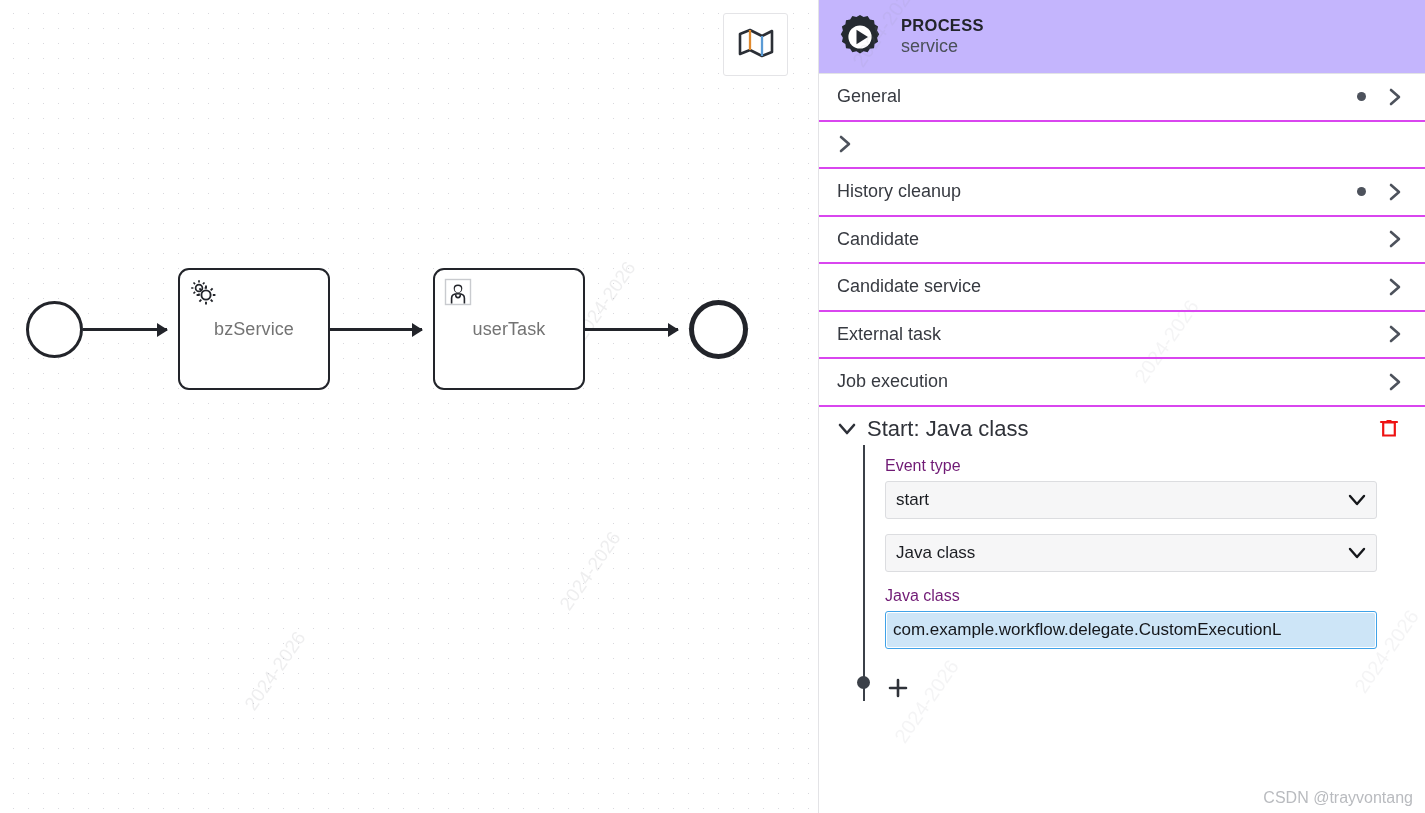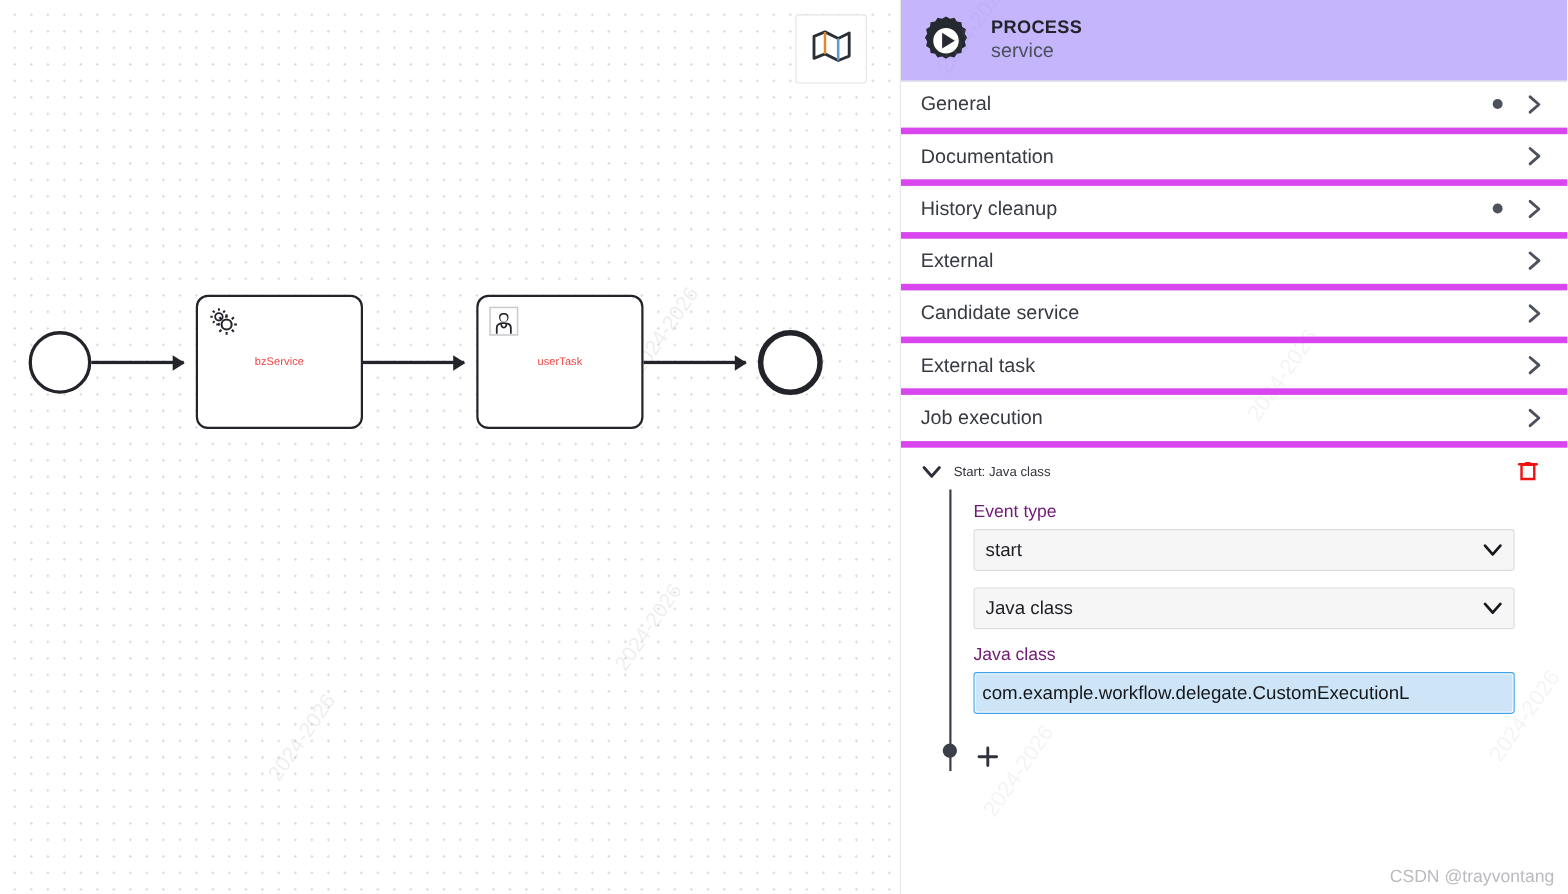--- a/index.html
+++ b/index.html
@@ -57,21 +57,21 @@
     border: 2.6px solid #22242A;
     border-radius: 11px;
     background: #fff;
   }
   #task-service { left: 178px; top: 268px; }
   #task-user    { left: 433px; top: 268px; }
   .task-label {
     position: absolute; left: 0; right: 0; top: 50%;
     transform: translateY(-50%);
     text-align: center;
-    font-size: 10px; color: #ef4444;
+    font-size: 18px; color: #737373;
     letter-spacing: 0.1px;
   }
   .task-icon { position: absolute; left: 8px; top: 7px; width: 30px; height: 30px; }
 
   .arrow { position: absolute; height: 3px; background: #22242A; }
   .arrow::after {
     content: ""; position: absolute; right: -1px; top: 50%;
     transform: translateY(-50%);
     border-left: 11px solid #22242A;
     border-top: 7px solid transparent;
@@ -108,21 +108,21 @@
     font-size: 16.5px; font-weight: bold; color: #22242A;
     letter-spacing: 0.3px;
   }
   .ph-name { font-size: 18px; color: #4a5059; }
 
   .group {
     position: relative;
     height: 47.5px;
     display: flex; align-items: center;
     padding: 0 22px 0 18px;
-    border-bottom: 6px solid #d946ef;
+    border-bottom: 2px solid #d946ef;
     cursor: pointer;
   }
   .group-label { font-size: 18px; color: #373a41; flex: 1; }
   .group-label.bold { font-weight: bold; color: #22242A; }
   .dot-marker {
     width: 9px; height: 9px; border-radius: 50%;
     background: #4d525c; margin-right: 21px;
   }
   .chev { color: #4d525c; display: flex; align-items: center; }
 
@@ -141,21 +141,21 @@
   
   .listener-entry {
     position: relative;
     padding-left: 18px;
   }
   .entry-head {
     height: 44px; display: flex; align-items: center;
     padding-right: 22px; cursor: pointer;
   }
   .entry-chev { width: 22px; color: #2d3038; display:flex; align-items:center; }
-  .entry-title { font-size: 12px; color: #2f3239; flex: 1; margin-left: 8px; }
+  .entry-title { font-size: 22px; color: #2f3239; flex: 1; margin-left: 8px; }
   .trash-btn { width: 26px; height: 26px; cursor: pointer; }
 
   .entry-body {
     position: relative;
     padding: 6px 48px 0 48px;
   }
   .rail {
     position: absolute; left: 26px; top: -6px; bottom: -52px;
     width: 2.4px; background: #3b4048;
   }
@@ -322,40 +322,39 @@
       <span class="group-label">General</span>
       <span class="dot-marker"></span>
       <span class="chev">
         <svg width="16" height="20" viewBox="0 0 16 20">
             <path d="M4 3 L12 10 L4 17" stroke="currentColor" stroke-width="2.6" fill="none" stroke-linecap="round" stroke-linejoin="round"></path>
           </svg>
       </span>
     </div>
 
     <div class="group">
-      <span class="group-label">Documentation</span>
       <span class="chev">
         <svg width="16" height="20" viewBox="0 0 16 20">
             <path d="M4 3 L12 10 L4 17" stroke="currentColor" stroke-width="2.6" fill="none" stroke-linecap="round" stroke-linejoin="round"></path>
           </svg>
       </span>
     </div>
 
     <div class="group">
       <span class="group-label">History cleanup</span>
       <span class="dot-marker"></span>
       <span class="chev">
         <svg width="16" height="20" viewBox="0 0 16 20">
             <path d="M4 3 L12 10 L4 17" stroke="currentColor" stroke-width="2.6" fill="none" stroke-linecap="round" stroke-linejoin="round"></path>
           </svg>
       </span>
     </div>
 
     <div class="group">
-      <span class="group-label">External</span>
+      <span class="group-label">Candidate</span>
       <span class="chev">
         <svg width="16" height="20" viewBox="0 0 16 20">
             <path d="M4 3 L12 10 L4 17" stroke="currentColor" stroke-width="2.6" fill="none" stroke-linecap="round" stroke-linejoin="round"></path>
           </svg>
       </span>
     </div>
 
     <div class="group">
       <span class="group-label">Candidate service</span>
       <span class="chev">

